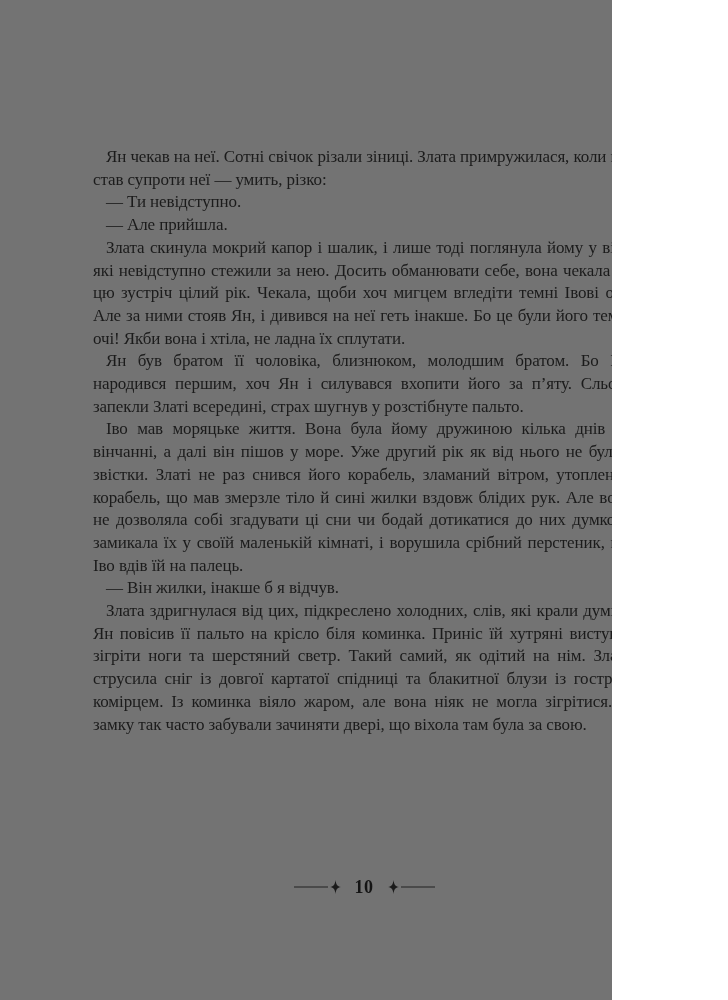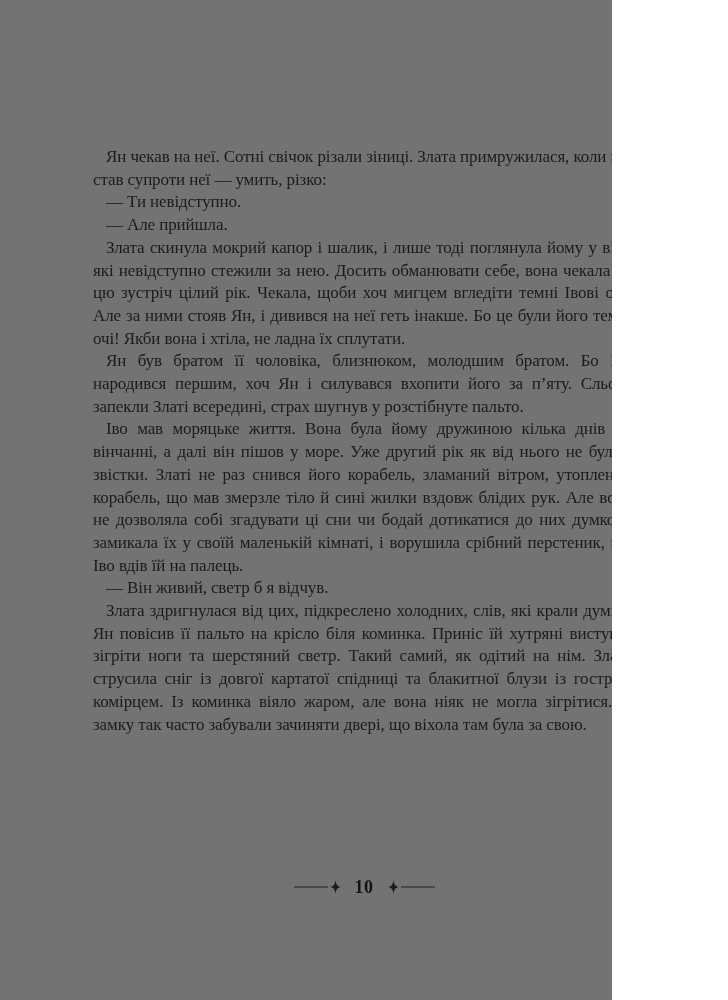--- a/index.html
+++ b/index.html
@@ -70,21 +70,21 @@
 
 <div class="page">
 
   <main class="text-block">
     <p>Ян чекав на неї. Сотні свічок різали зіниці. Злата примружилася, коли він став супроти неї — умить, різко:</p>
     <p>— Ти невідступно.</p>
     <p>— Але прийшла.</p>
     <p>Злата скинула мокрий капор і шалик, і лише тоді поглянула йому у вічі, які невідступно стежили за нею. Досить обманювати себе, вона чекала на цю зустріч цілий рік. Чекала, щоби хоч мигцем вгледіти темні Івові очі! Але за ними стояв Ян, і дивився на неї геть інакше. Бо це були його темні очі! Якби вона і хтіла, не ладна їх сплутати.</p>
     <p>Ян був братом її чоловіка, близнюком, молодшим братом. Бо Іво народився першим, хоч Ян і силувався вхопити його за п’яту. Сльози запекли Златі всередині, страх шугнув у розстібнуте пальто.</p>
     <p>Іво мав моряцьке життя. Вона була йому дружиною кілька днів по вінчанні, а далі він пішов у море. Уже другий рік як від нього не було і звістки. Златі не раз снився його корабель, зламаний вітром, утоплений корабель, що мав змерзле тіло й сині жилки вздовж блідих рук. Але вона не дозволяла собі згадувати ці сни чи бодай дотикатися до них думкою, замикала їх у своїй маленькій кімнаті, і ворушила срібний перстеник, що Іво вдів їй на палець.</p>
-    <p>— Він живий, светр б я відчув.</p>
+    <p>— Він жилки, інакше б я відчув.</p>
     <p>Злата здригнулася від цих, підкреслено холодних, слів, які крали думки. Ян повісив її пальто на крісло біля коминка. Приніс їй хутряні виступці зігріти ноги та шерстяний светр. Такий самий, як одітий на нім. Злата струсила сніг із довгої картатої спідниці та блакитної блузи із гострим комірцем. Із коминка віяло жаром, але вона ніяк не могла зігрітися. У замку так часто забували зачиняти двері, що віхола там була за свою.</p>
   </main>
 
   <footer class="page-footer">
     <span class="footer-rule"></span>
     <span class="sparkle">
       <svg width="11" height="14" viewBox="0 0 20 26" xmlns="http://www.w3.org/2000/svg">
         <path d="M10 0 C11.2 9.5 13.2 11.2 20 13 C13.2 14.8 11.2 16.5 10 26 C8.8 16.5 6.8 14.8 0 13 C6.8 11.2 8.8 9.5 10 0 Z" fill="#1b1b1b"></path>
       </svg>
     </span>

